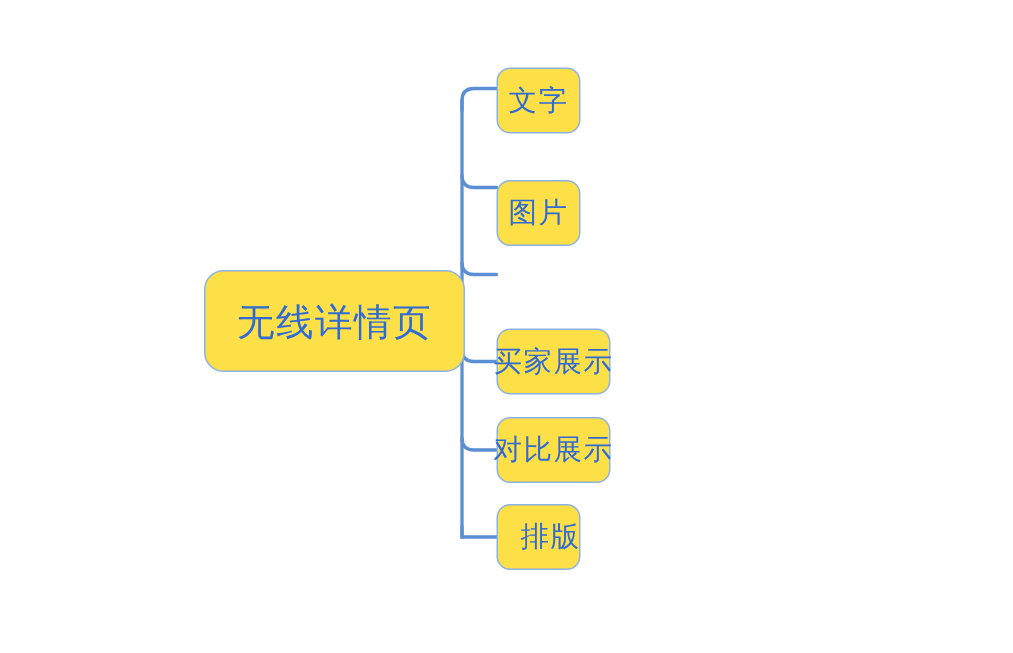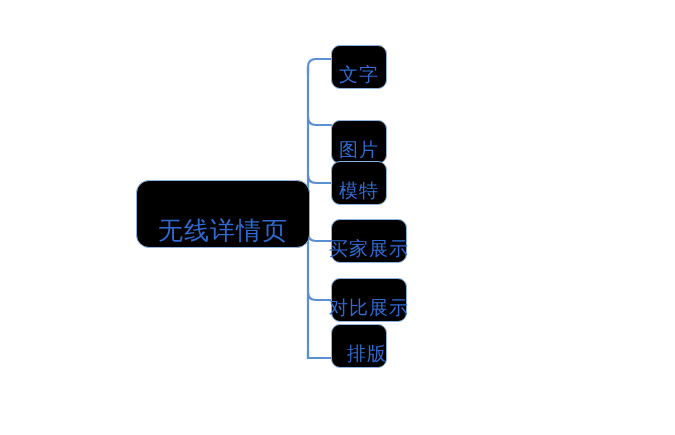--- a/index.html
+++ b/index.html
@@ -25,25 +25,25 @@
     position: absolute;
     left: 0;
     top: 0;
     width: 675px;
     height: 435px;
     pointer-events: none;
   }
   .node {
     position: absolute;
     box-sizing: border-box;
-    background: #000000;
+    background: #fde047;
     border: 1.3px solid #8cb2e2;
     border-radius: 9px;
     display: flex;
-    align-items: flex-end;
+    align-items: center;
     justify-content: center;
     color: #2f6bd3;
     letter-spacing: 1px;
     white-space: nowrap;
   }
   .node-root {
     left: 136px;
     top: 180px;
     width: 174px;
     height: 68px;
@@ -89,29 +89,26 @@
   </div>
 
   <div class="node node-child w2" style="top:45px;">
     <span>文字</span>
   </div>
 
   <div class="node node-child w2" style="top:120px;">
     <span>图片</span>
   </div>
 
-  <div class="node node-child w2" style="top:161px;">
-    <span>模特</span>
-  </div>
 
   <div class="node node-child w4" style="top:219px;">
     <span>买家展示</span>
   </div>
 
   <div class="node node-child w4" style="top:278px;">
     <span>对比展示</span>
   </div>
 
-  <div class="node node-child w2" style="top:324px;padding-left:16px;">
+  <div class="node node-child w2" style="top:336px;padding-left:16px;">
     <span>排版</span>
   </div>
 
 </div>
 
 </body></html>

